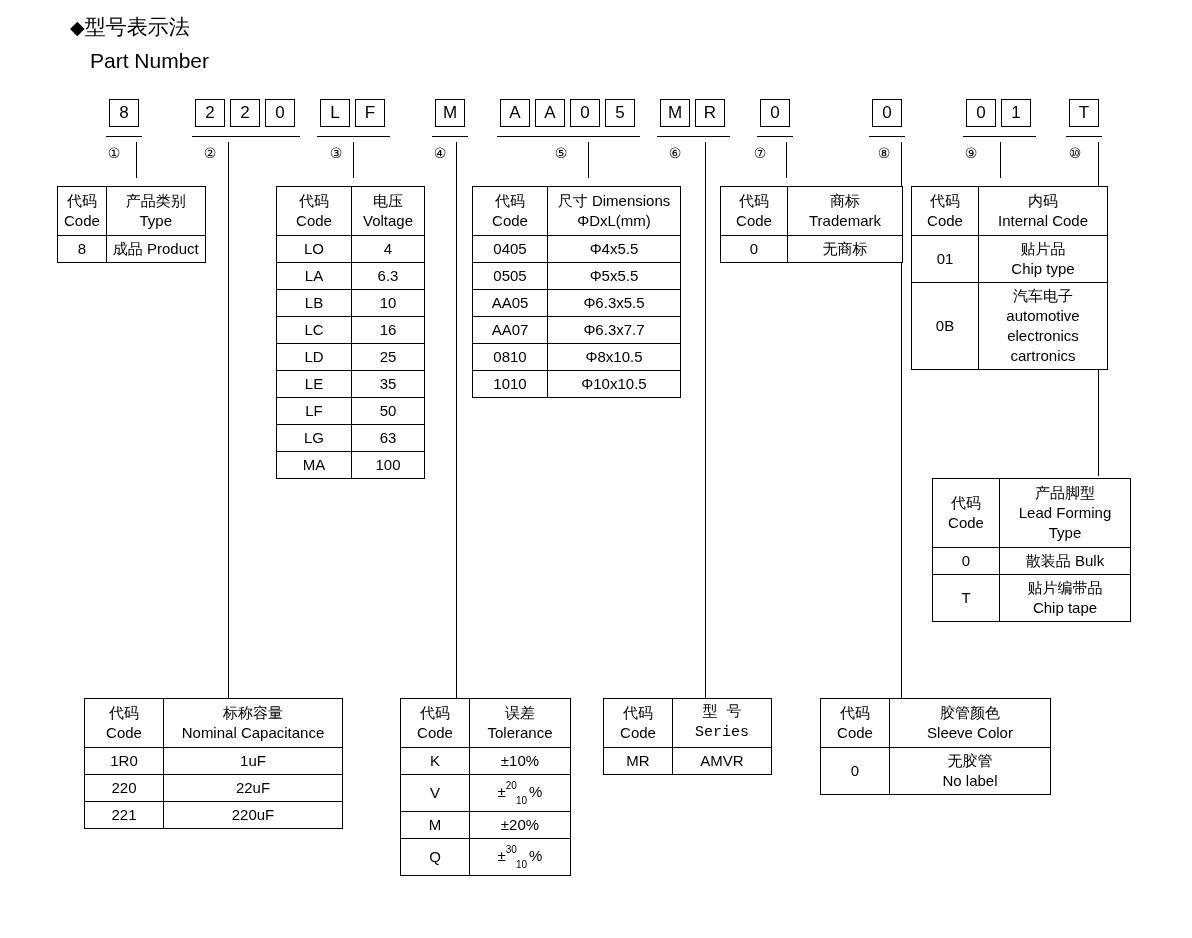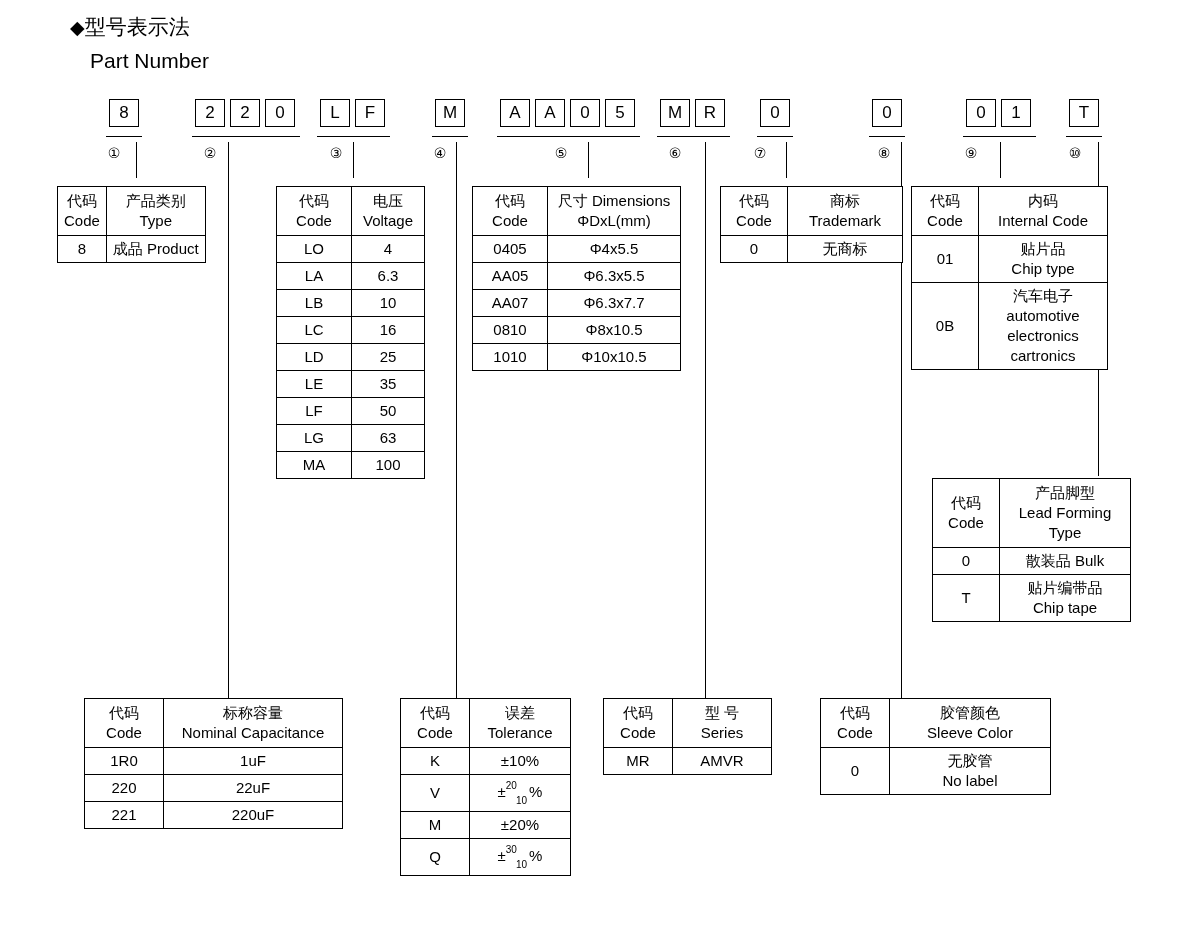--- a/index.html
+++ b/index.html
@@ -268,20 +268,24 @@
       <td class="hd" style="width:120px;">
         <span class="l2">尺寸 Dimensions</span>
         <span class="l2">ΦDxL(mm)</span>
       </td>
     </tr>
     <tr>
           <td>0405</td>
           <td>Φ4x5.5</td>
         </tr>
     <tr>
+          <td>0505</td>
+          <td>Φ5x5.5</td>
+        </tr>
+    <tr>
           <td>AA05</td>
           <td>Φ6.3x5.5</td>
         </tr>
     <tr>
           <td>AA07</td>
           <td>Φ6.3x7.7</td>
         </tr>
     <tr>
           <td>0810</td>
           <td>Φ8x10.5</td>
@@ -436,21 +440,21 @@
   </tbody>
     </table>
 
   <table class="tbl" style="left:603px; top:698px;">
     <tbody>
         <tr>
       <td class="hd" style="width:56px;">
         <span class="l2">代码</span>
         <span class="l2">Code</span>
       </td>
-      <td class="hd" style="width:86px;">
+      <td class="hd" style="width:86px;font-family:Liberation Mono, monospace;">
         <span class="l2">型&nbsp;号</span>
         <span class="l2">Series</span>
       </td>
     </tr>
     <tr>
       <td>MR</td>
       <td>AMVR</td>
     </tr>
   </tbody>
     </table>

